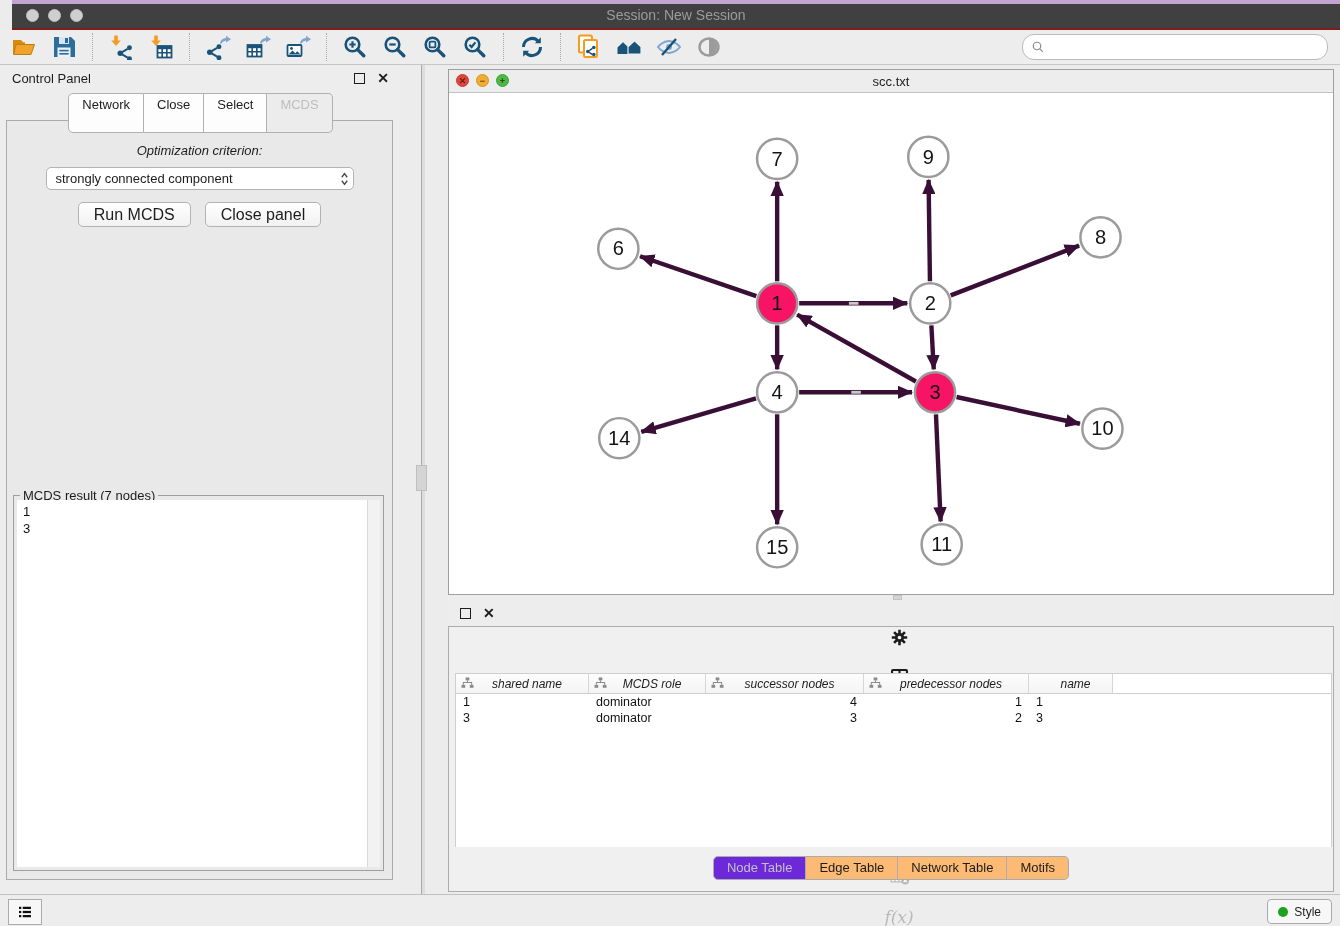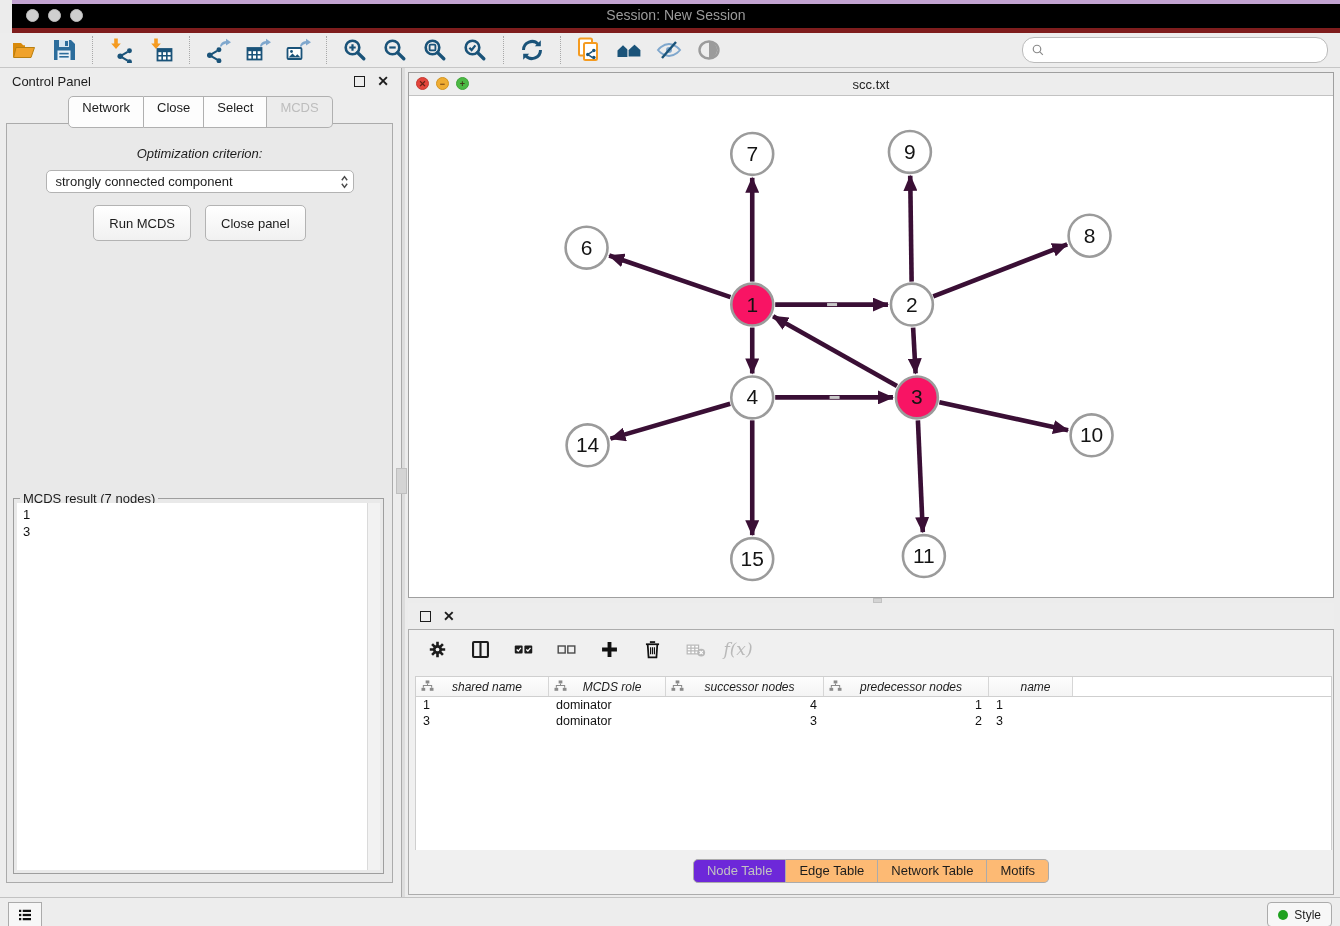--- a/index.html
+++ b/index.html
@@ -1,54 +1,54 @@
 <!DOCTYPE html>
 <html><head>
 <meta charset="utf-8">
 <style>
   html,body{margin:0;padding:0;width:1340px;height:926px;overflow:hidden;
     font-family:"Liberation Sans",sans-serif;background:#ECECEC;-webkit-font-smoothing:antialiased;}
   
-  #titlebar{height:28px;background:#000000;border-bottom:5px solid #7f1d1d;position:relative;margin-left:12px;}
+  #titlebar{height:28px;background:#404040;border-bottom:2px solid #7f1d1d;position:relative;margin-left:12px;}
   #titlebar .top-strip{height:4px;background:#C2A3D1;}
   #titlebar .lights{position:absolute;left:14px;top:9px;display:flex;gap:9px;}
   #titlebar .lights span{width:13px;height:13px;border-radius:50%;background:#CFCFCF;border:1px solid #BDBDBD;box-sizing:border-box;}
   #titlebar .wtitle{position:absolute;left:0;right:0;top:7px;text-align:center;font-size:14px;color:#9B9B9B;}
   
   #toolbar{height:34px;background:#EDEDED;border-bottom:1px solid #C6C6C6;display:flex;align-items:center;padding:0 8px;}
   .tb-group{display:flex;align-items:center;gap:8px;}
   .tb-sep{height:28px;border-left:1px dotted #A9A9A9;margin:0 12px;}
   .icon-btn{width:32px;height:30px;display:flex;align-items:center;justify-content:center;cursor:pointer;}
   .icon-btn svg{width:26px;height:26px;}
   #toolbar .spacer{flex:1;}
   .searchbox{width:288px;height:24px;border:1px solid #BBBBBB;border-radius:12px;background:#fff;display:flex;align-items:center;padding:0 8px;margin-right:4px;}
   .searchbox svg{width:15px;height:15px;margin-right:5px;}
   .searchbox input{border:none;outline:none;flex:1;font-size:12px;background:transparent;font-family:inherit;}
   
-  #main{display:flex;height:829px;}
+  #main{display:flex;height:829px;gap:20px;}
   
   #control-panel{width:401px;position:relative;background:#EDEDED;flex:none;}
   #v-splitter{width:3px;background:#DDDDDD;border-left:1px solid #A9A9A9;flex:none;position:relative;}
   #v-splitter .handle{position:absolute;left:-6px;top:400px;width:9px;height:24px;background:#D4D4D4;border:1px solid #BFBFBF;}
   .panel-header{height:26px;display:flex;align-items:center;padding:0 12px;font-size:13px;color:#1c1c1c;}
   .panel-header .ph-title{flex:1;}
   .ph-float{width:9px;height:9px;border:1.5px solid #1c1c1c;margin-right:12px;cursor:pointer;}
   .ph-close{font-size:14px;font-weight:bold;color:#1c1c1c;cursor:pointer;line-height:1;}
   .cp-tabs{text-align:center;position:relative;z-index:2;margin-top:2px;}
-  .cp-tab{display:inline-block;padding:3px 13px 12px;font-size:13px;background:#FDFDFD;border:1px solid #B0B0B0;border-left:none;color:#1c1c1c;cursor:pointer;}
+  .cp-tab{display:inline-block;padding:3px 13px 20px;font-size:13px;background:#FDFDFD;border:1px solid #B0B0B0;border-left:none;color:#1c1c1c;cursor:pointer;}
   .cp-tab:first-child{border-left:1px solid #B0B0B0;border-top-left-radius:5px;border-bottom-left-radius:5px;}
   .cp-tab:last-child{border-top-right-radius:5px;border-bottom-right-radius:5px;}
   .cp-tab.selected{color:#BDBDBD;background:#ECECEC;}
   .cp-content{position:absolute;left:6px;right:8px;top:55px;bottom:14px;border:1px solid #ABABAB;background:#E9E9E9;}
   .opt-label{text-align:center;font-size:13px;color:#1c1c1c;margin-top:22px;font-style:italic;}
   .selectbox{width:308px;height:23px;margin:9px auto 0;background:#fff;border:1px solid #B3B3B3;border-radius:5px;display:flex;align-items:center;padding:0 4px 0 9px;box-sizing:border-box;font-size:13px;color:#1c1c1c;cursor:pointer;}
   .selectbox .sel-text{flex:1;}
   .selectbox svg{width:9px;height:16px;}
   .btn-row{display:flex;justify-content:center;gap:14px;margin-top:12px;}
-  .push-btn{height:36px;padding:0 15px;font-size:13px;font-family:inherit;color:#1c1c1c;background:linear-gradient(#FFFFFF,#F1F1F1);border:1px solid #B3B3B3;border-radius:5px;cursor:pointer;}
+  .push-btn{height:25px;padding:0 15px;font-size:16px;font-family:inherit;color:#1c1c1c;background:linear-gradient(#FFFFFF,#F1F1F1);border:1px solid #B3B3B3;border-radius:5px;cursor:pointer;}
   .result-group{position:absolute;left:6px;right:8px;top:374px;bottom:8px;border:1px solid #9E9E9E;}
   .result-legend{position:absolute;top:-8px;left:6px;background:#E9E9E9;padding:0 3px;font-size:13px;color:#1c1c1c;}
   .result-inner{position:absolute;left:3px;right:3px;top:4px;bottom:3px;background:#fff;display:flex;}
   .result-text{flex:1;font-size:13px;color:#111;padding:3px 6px;line-height:17px;white-space:pre;}
   .result-scroll{width:12px;background:#F2F2F2;border-left:1px solid #DADADA;}
   
   #right{flex:1;display:flex;flex-direction:column;min-width:0;}
   #network-window{margin:4px 6px 0 3px;height:524px;border:1px solid #9F9F9F;background:#fff;display:flex;flex-direction:column;flex:none;}
   .win-titlebar{height:22px;background:#EDEDED;border-bottom:1px solid #C2C2C2;position:relative;display:flex;align-items:center;flex:none;}
   .win-lights{position:absolute;left:7px;top:4px;display:flex;gap:7px;}
@@ -57,21 +57,21 @@
   .wl-min{background:#EFAD33;border:1px solid #D3941F;box-sizing:border-box;}
   .wl-max{background:#4CB944;border:1px solid #3EA437;box-sizing:border-box;}
   .win-titlebar .net-title{flex:1;text-align:center;font-size:13px;color:#1c1c1c;}
   #graph-canvas{flex:1;position:relative;background:#fff;}
   #graph-canvas svg{position:absolute;left:0;top:0;width:100%;height:100%;}
   #h-splitter{height:5px;position:relative;flex:none;}
   #h-splitter .handle{position:absolute;left:50%;top:0;width:9px;height:5px;background:#D4D4D4;border:1px solid #C2C2C2;box-sizing:border-box;}
   
   #table-panel{flex:1;margin:0 6px 2px 3px;position:relative;background:#EDEDED;min-height:0;}
   .tp-content{position:absolute;left:0;right:0;top:26px;bottom:0;border:1px solid #ACACAC;background:#F0F0F0;}
-  .tp-toolbar{height:38px;display:flex;align-items:center;gap:19px;padding-left:16px;}
+  .tp-toolbar{height:38px;display:flex;align-items:center;gap:19px;padding-left:16px;flex-direction:column;}
   .tp-toolbar .icon-btn{width:24px;height:24px;}
   .tp-toolbar .icon-btn svg{width:21px;height:21px;}
   .fx{font-family:"DejaVu Serif","Liberation Serif",serif;font-style:italic;font-size:17px;color:#B9B9B9;}
   .tp-tablewrap{position:absolute;left:6px;right:1px;top:46px;bottom:44px;background:#fff;border:1px solid #CFCFCF;border-bottom:none;overflow:hidden;}
   .t-headrow{display:flex;height:19px;border-bottom:1px solid #CFCFCF;}
   .t-h{background:linear-gradient(#FDFDFD,#F4F4F4);border-right:1px solid #D6D6D6;display:flex;align-items:center;position:relative;box-sizing:border-box;flex:none;}
   .t-h svg{width:13px;height:12px;position:absolute;left:5px;top:3px;}
   .t-h .hlabel{flex:1;text-align:center;font-size:12px;color:#1c1c1c;padding-left:10px;font-style:italic;}
   .t-row{display:flex;height:16px;}
   .t-c{font-size:12.5px;color:#111;box-sizing:border-box;padding:0 7px;flex:none;line-height:16px;overflow:hidden;}

